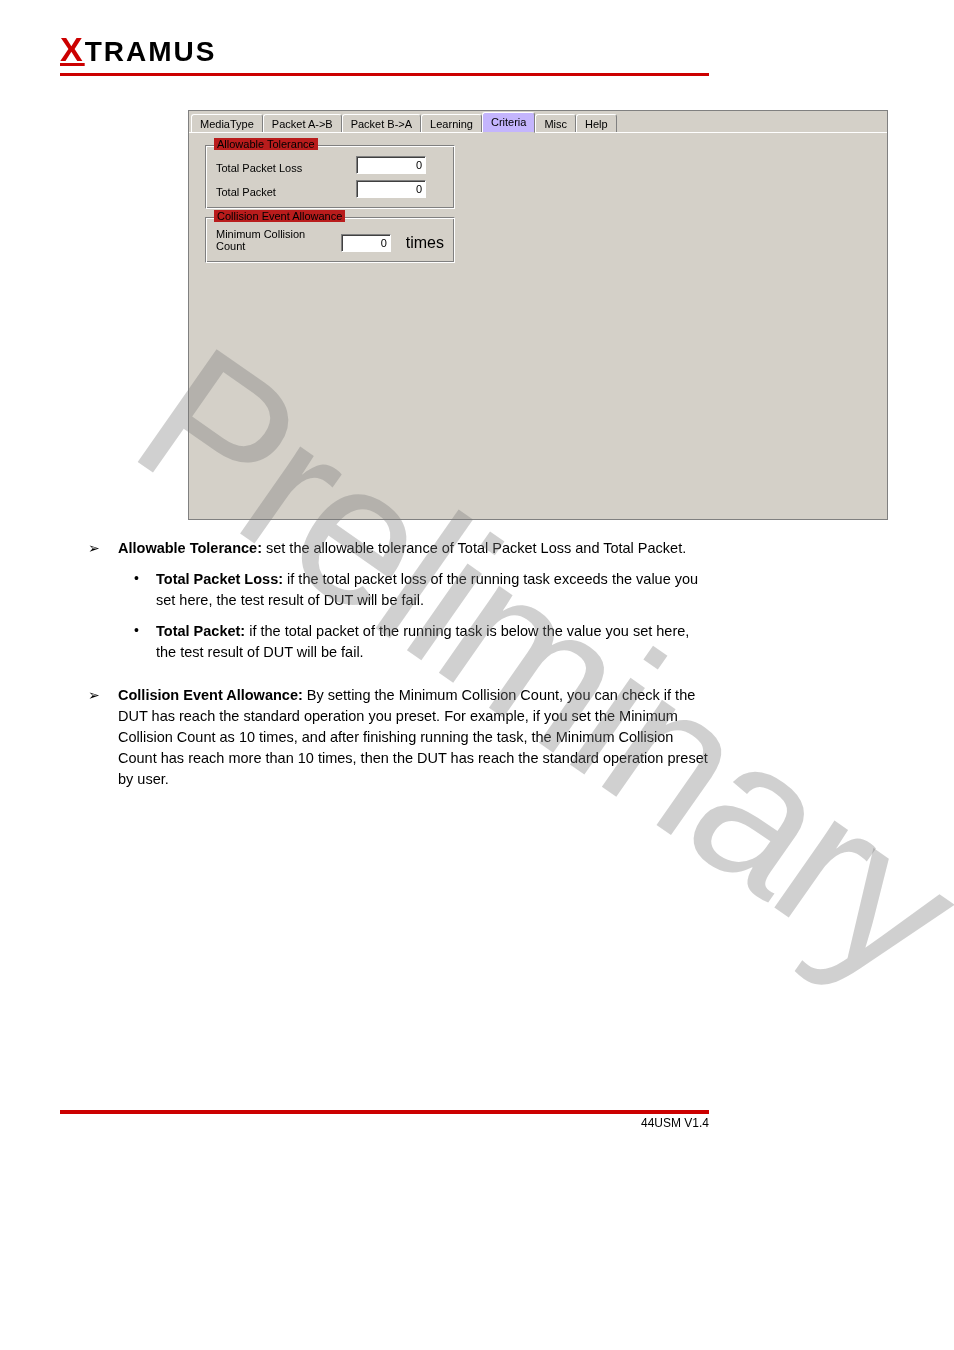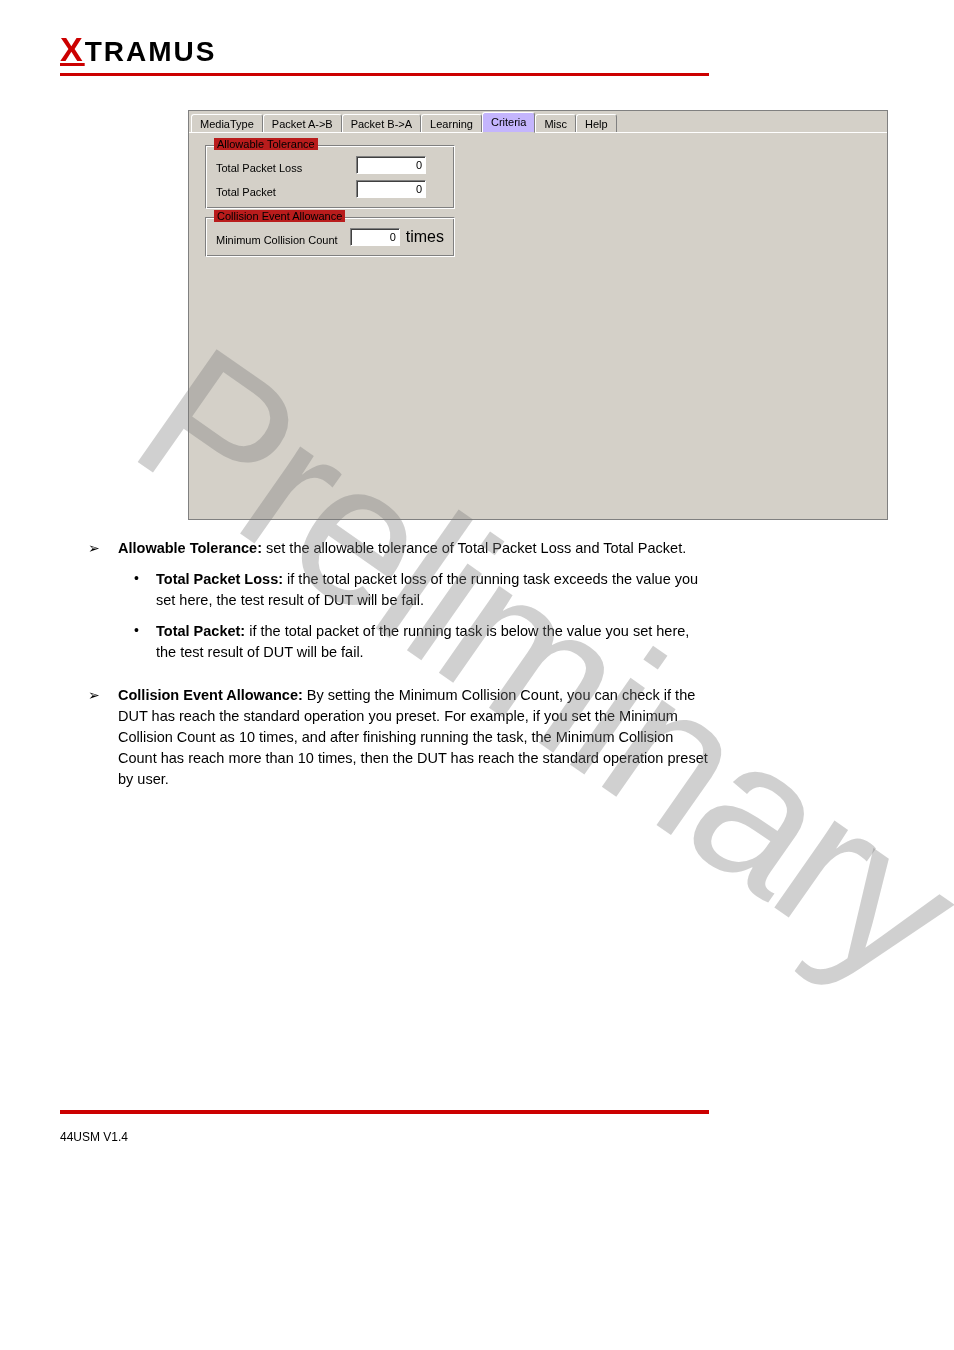--- a/index.html
+++ b/index.html
@@ -192,24 +192,24 @@
     z-index: 5;
     white-space: nowrap;
   }
 
   .footer {
     margin-top: 320px;
   }
   .footer .red-bar { height: 4px; }
   .footer-row {
     display: flex;
-    justify-content: flex-start;
+    justify-content: flex-end;
     font-size: 12px;
     font-family: Arial, sans-serif;
-    margin-top: 16px;
+    margin-top: 2px;
   }
 </style>
 </head>
 <body>
 
 <div class="page">
 
   <div class="header">
     <div class="logo">
       <span class="x">X</span><span>TRAMUS</span>
@@ -238,21 +238,21 @@
             <input class="text-input" value="0" style="">
           </div>
           <div class="field-row" style="margin-bottom:2px;">
             <span class="field-label">Total Packet</span>
             <input class="text-input" value="0" style="">
           </div>
         </div>
 
         <div class="groupbox gb2">
           <span class="legend">Collision Event Allowance</span>
-          <div class="field-row" style="margin-bottom:2px;">
+          <div class="field-row" style="margin-bottom:2px;gap:9px;">
             <span class="field-label short">Minimum Collision Count</span>
             <input class="text-input" style="width: 50px;" value="0">
             <span class="unit">times</span>
           </div>
         </div>
 
       </div>
     </div>
 
     <div class="watermark">Preliminary</div>

